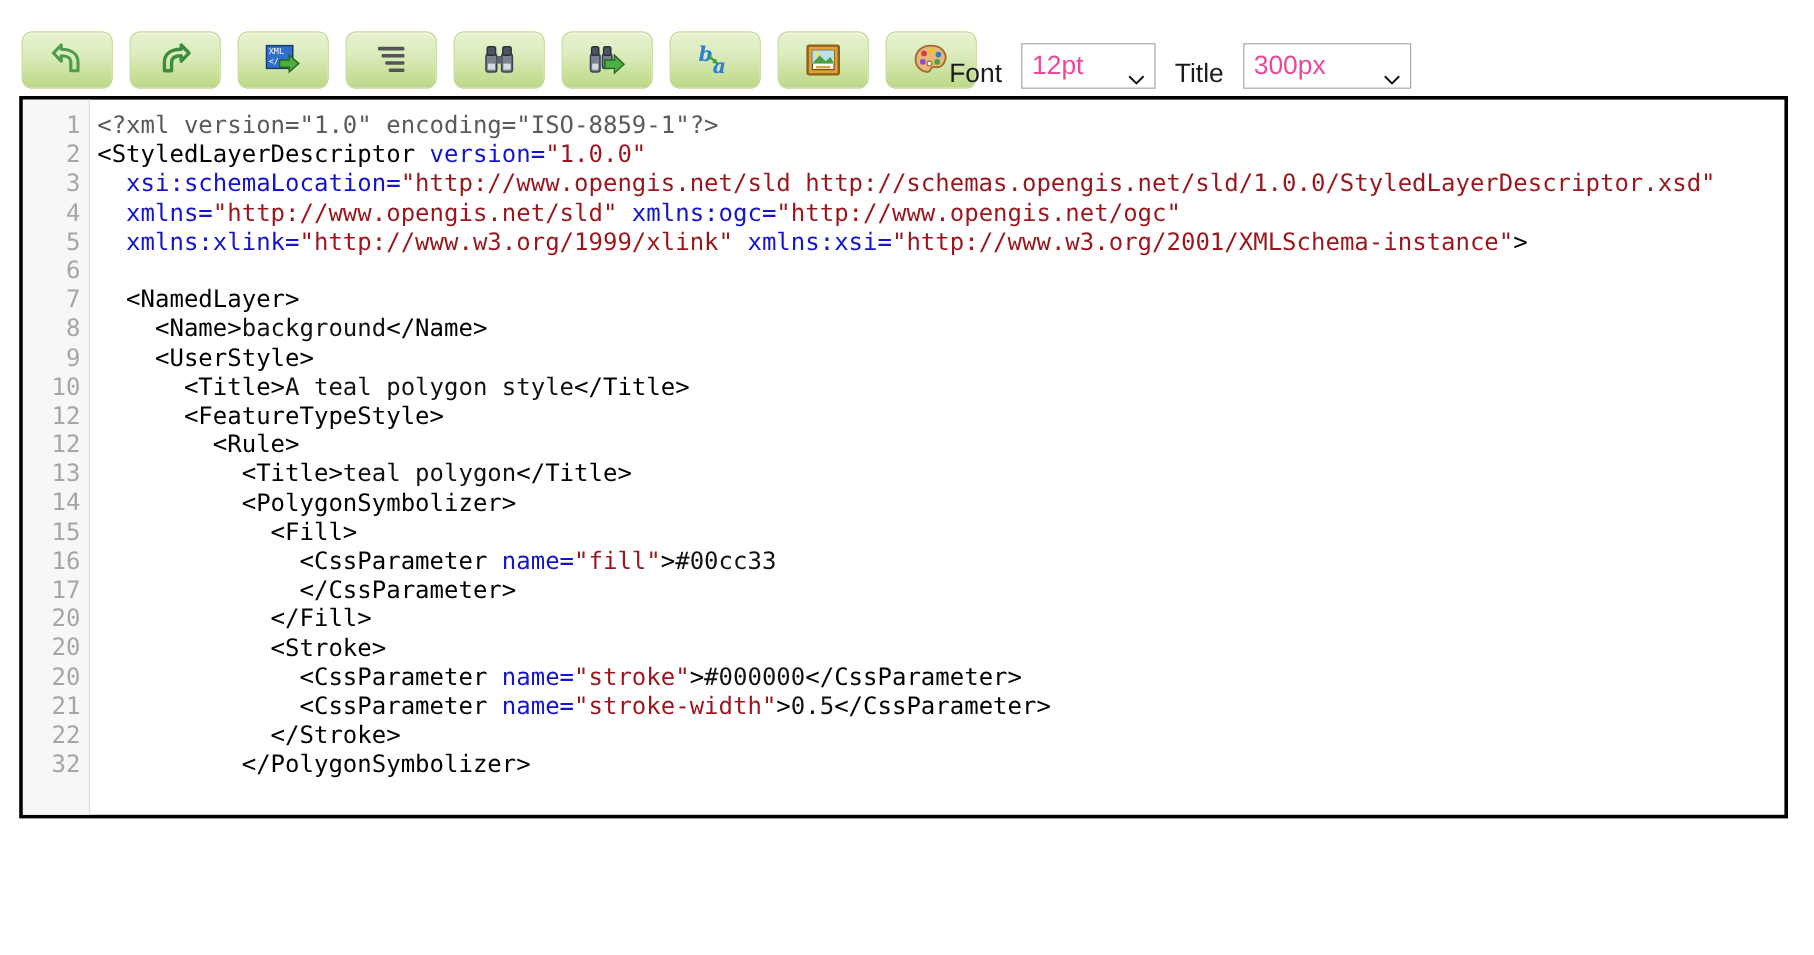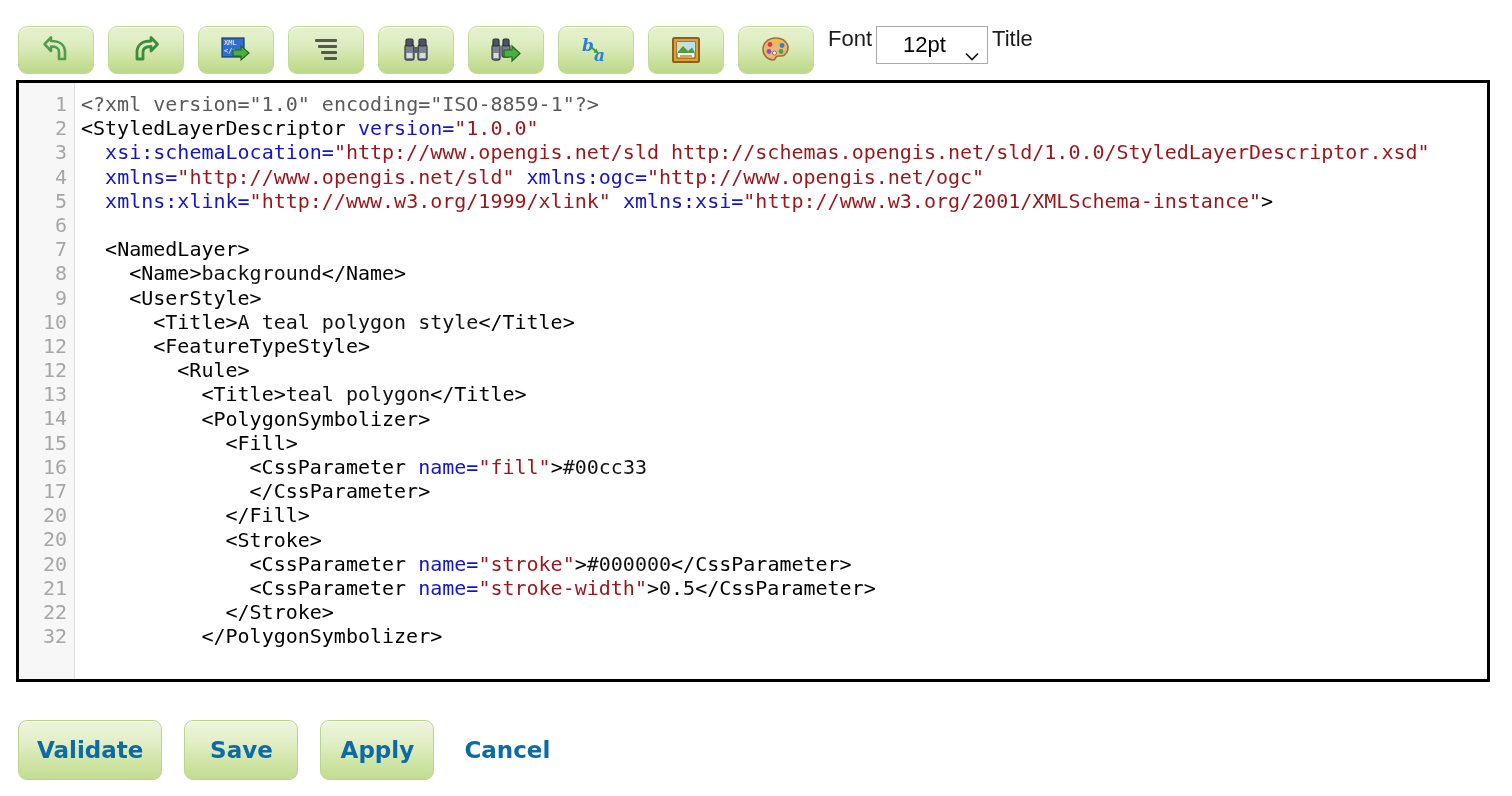--- a/index.html
+++ b/index.html
@@ -40,44 +40,44 @@
     display: flex;
     align-items: center;
     justify-content: center;
     cursor: pointer;
     box-shadow: inset 0 1px 0 rgba(255,255,255,.8);
   }
   .tb-btn svg { display: block; }
 
   .font-controls {
     position: absolute;
-    left: 828px;
+    left: 791px;
     top: 26px;
     height: 48px;
     display: flex;
-    align-items: flex-start;
-    gap: 4px;
+    align-items: flex-end;
+    gap: 16px;
     font-size: 22px;
     color: #1a1a1a;
   }
   .fc-label { font-size: 22px; color: #1b1b1b; }
 
   .fc-select {
     position: relative;
     border: 1px solid #a9a9a9;
     background: #ffffff;
     height: 38px;
     box-sizing: border-box;
     display: flex;
     align-items: center;
-    padding: 0 8px 0 26px;
+    padding: 0 8px 0 8px;
     gap: 14px;
     cursor: pointer;
     font-size: 22px;
-    color: #000000;
+    color: #ec4899;
   }
   .fc-select.w1 { min-width: 112px; }
   .fc-select.w2 { min-width: 140px; }
   .fc-val { flex: 1; white-space: nowrap; }
   .caret {
     width: 14px; height: 9px; flex: none;
   }
 
   
   .editor {
@@ -285,20 +285,28 @@
     <span class="fc-label">Font</span>
     <div class="fc-select w1">
       <span class="fc-val">12pt</span>
       <span class="caret">
         <svg width="14" height="9" viewBox="0 0 14 9">
             <path d="M1 1.5 L7 7.5 L13 1.5" fill="none" stroke="#111" stroke-width="1.6"></path>
           </svg>
       </span>
     </div>
     <span class="fc-label">Title</span>
+    <div class="fc-select w2">
+      <span class="fc-val">300px</span>
+      <span class="caret">
+        <svg width="14" height="9" viewBox="0 0 14 9">
+            <path d="M1 1.5 L7 7.5 L13 1.5" fill="none" stroke="#111" stroke-width="1.6"></path>
+          </svg>
+      </span>
+    </div>
   </div>
 
   <div class="editor">
     <div class="gutter" id="gutter">
         <div>1</div>
         <div>2</div>
         <div>3</div>
         <div>4</div>
         <div>5</div>
         <div>6</div>
@@ -316,20 +324,14 @@
         <div>20</div>
         <div>20</div>
         <div>20</div>
         <div>21</div>
         <div>22</div>
         <div>32</div>
       </div>
     <div class="code" id="code"><div class="ln"><span class="pi">&lt;?xml version=</span><span class="pi">"1.0"</span><span class="pi"> encoding=</span><span class="pi">"ISO-8859-1"</span><span class="pi">?&gt;</span></div><div class="ln"><span class="tag">&lt;StyledLayerDescriptor </span><span class="attr">version=</span><span class="str">"1.0.0"</span></div><div class="ln"><span class="txt">  </span><span class="attr">xsi:schemaLocation=</span><span class="str">"http://www.opengis.net/sld http://schemas.opengis.net/sld/1.0.0/StyledLayerDescriptor.xsd"</span></div><div class="ln"><span class="txt">  </span><span class="attr">xmlns=</span><span class="str">"http://www.opengis.net/sld"</span><span class="txt"> </span><span class="attr">xmlns:ogc=</span><span class="str">"http://www.opengis.net/ogc"</span></div><div class="ln"><span class="txt">  </span><span class="attr">xmlns:xlink=</span><span class="str">"http://www.w3.org/1999/xlink"</span><span class="txt"> </span><span class="attr">xmlns:xsi=</span><span class="str">"http://www.w3.org/2001/XMLSchema-instance"</span><span class="tag">&gt;</span></div><div class="ln">&nbsp;</div><div class="ln"><span class="tag">  &lt;NamedLayer&gt;</span></div><div class="ln"><span class="tag">    &lt;Name&gt;</span><span class="txt">background</span><span class="tag">&lt;/Name&gt;</span></div><div class="ln"><span class="tag">    &lt;UserStyle&gt;</span></div><div class="ln"><span class="tag">      &lt;Title&gt;</span><span class="txt">A teal polygon style</span><span class="tag">&lt;/Title&gt;</span></div><div class="ln"><span class="tag">      &lt;FeatureTypeStyle&gt;</span></div><div class="ln"><span class="tag">        &lt;Rule&gt;</span></div><div class="ln"><span class="tag">          &lt;Title&gt;</span><span class="txt">teal polygon</span><span class="tag">&lt;/Title&gt;</span></div><div class="ln"><span class="tag">          &lt;PolygonSymbolizer&gt;</span></div><div class="ln"><span class="tag">            &lt;Fill&gt;</span></div><div class="ln"><span class="tag">              &lt;CssParameter </span><span class="attr">name=</span><span class="str">"fill"</span><span class="tag">&gt;</span><span class="txt">#00cc33</span></div><div class="ln"><span class="tag">              &lt;/CssParameter&gt;</span></div><div class="ln"><span class="tag">            &lt;/Fill&gt;</span></div><div class="ln"><span class="tag">            &lt;Stroke&gt;</span></div><div class="ln"><span class="tag">              &lt;CssParameter </span><span class="attr">name=</span><span class="str">"stroke"</span><span class="tag">&gt;</span><span class="txt">#000000</span><span class="tag">&lt;/CssParameter&gt;</span></div><div class="ln"><span class="tag">              &lt;CssParameter </span><span class="attr">name=</span><span class="str">"stroke-width"</span><span class="tag">&gt;</span><span class="txt">0.5</span><span class="tag">&lt;/CssParameter&gt;</span></div><div class="ln"><span class="tag">            &lt;/Stroke&gt;</span></div><div class="ln"><span class="tag">          &lt;/PolygonSymbolizer&gt;</span></div></div>
   </div>
 
-  <div class="footer">
-    <div class="action-btn">Validate</div>
-    <div class="action-btn">Save</div>
-    <div class="action-btn">Apply</div>
-    <a class="cancel-link">Cancel</a>
-  </div>
 
 </div>
 
 </body></html>

